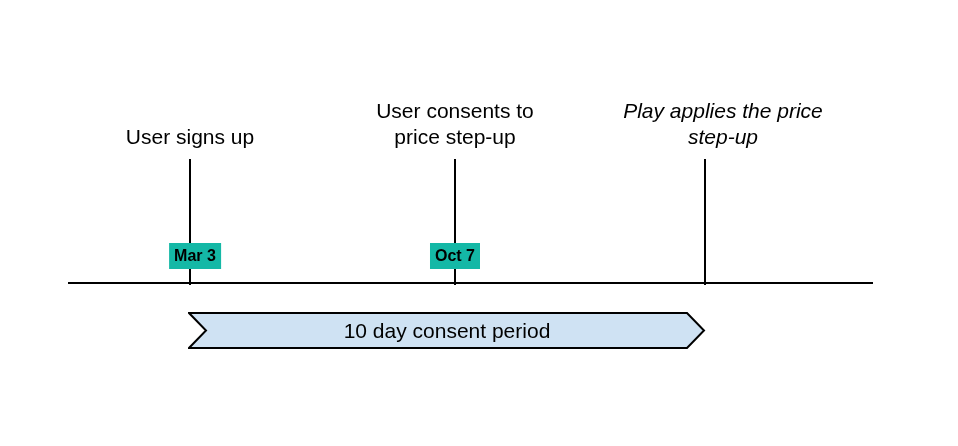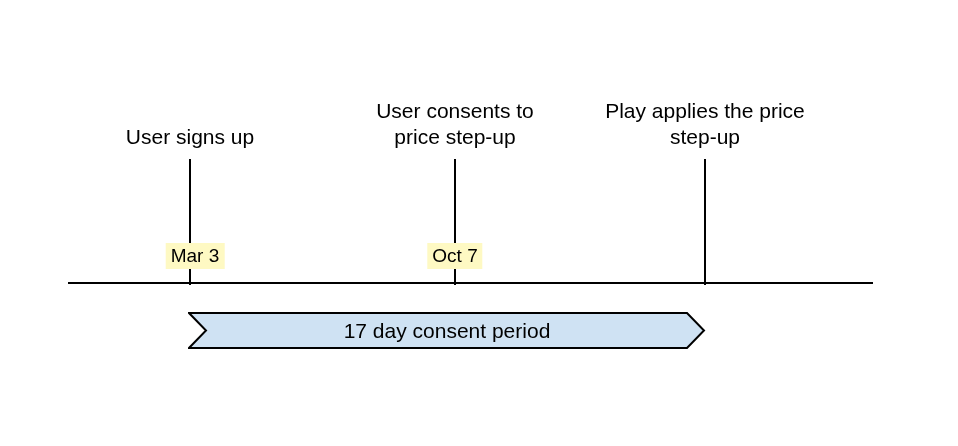--- a/index.html
+++ b/index.html
@@ -25,45 +25,46 @@
     display: flex;
     flex-direction: column;
     justify-content: flex-end;
     text-align: center;
     font-size: 21px;
     line-height: 26px;
     color: #000000;
   }
   .event-label.e1 { left: 90px;  }  
   .event-label.e2 { left: 355px; }  
-  .event-label.e3 { left: 605px; }  
+  .event-label.e3 { left: 623px; font-style: italic; }  
 
   
   .tick {
     position: absolute;
     top: 159px;
     width: 2px;
     height: 126px;
     background: #000000;
   }
   .tick.t1 { left: 189px; }
   .tick.t2 { left: 454px; }
   .tick.t3 { left: 704px; }
 
   
   .date-chip {
     position: absolute;
     top: 243px;
     transform: translateX(-50%);
-    background: #fef9c3;
-    font-size: 19px;
+    background: #14b8a6;
+    font-size: 16px;
     line-height: 26px;
     padding: 0 5px;
     white-space: nowrap;
     z-index: 2;
+    font-weight: bold;
   }
   .date-chip.d1 { left: 195px; }
   .date-chip.d2 { left: 455px; }
   .date-chip.d3 { left: 706px; }
 
   
   .axis {
     position: absolute;
     left: 68px;
     top: 282px;
@@ -112,16 +113,16 @@
 
   <div class="date-chip d1">Mar 3</div>
   <div class="date-chip d2">Oct 7</div>
 
   <div class="axis"></div>
 
   <div class="banner">
     <svg width="518" height="37" viewBox="0 0 518 37">
       <polygon points="1,1 499,1 516,18.5 499,36 1,36 18,18.5" stroke="#000000" stroke-width="2" stroke-linejoin="miter" fill="#cfe2f3"></polygon>
     </svg>
-    <div class="banner-label">17 day consent period</div>
+    <div class="banner-label">10 day consent period</div>
   </div>
 
 </div>
 
 </body></html>

